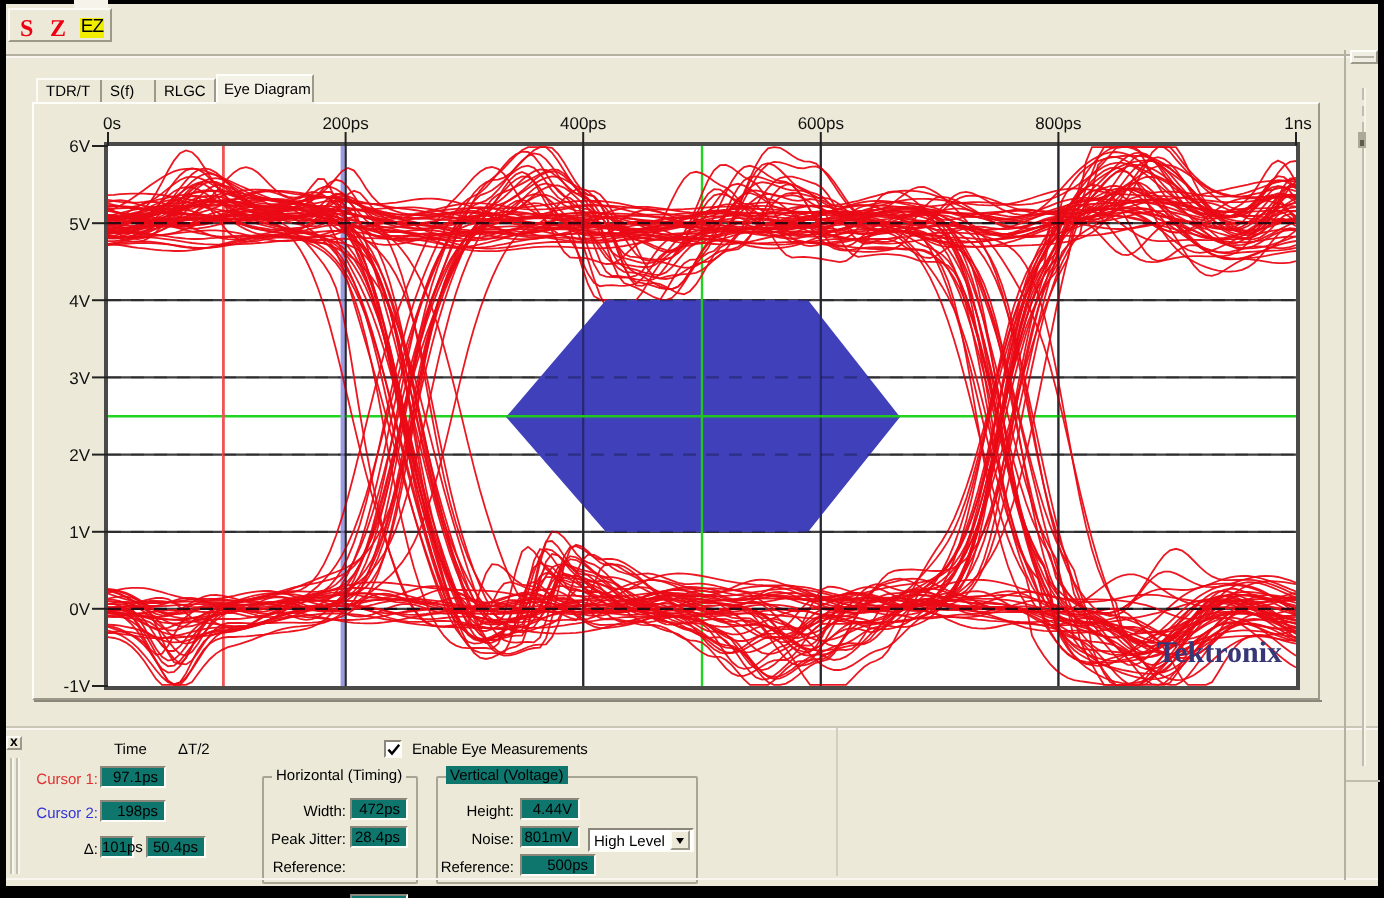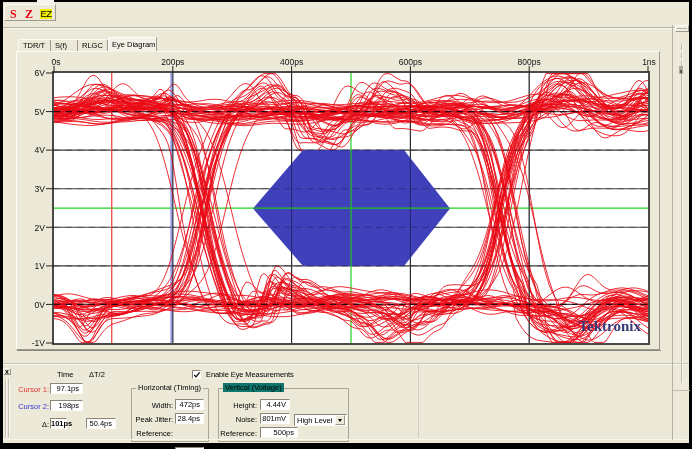--- a/index.html
+++ b/index.html
@@ -1,19 +1,19 @@
 <!DOCTYPE html>
 <html><head><meta charset="utf-8"><style>
 * { margin:0; padding:0; box-sizing:border-box; }
 html,body { width:692px; height:449px; background:#000; overflow:hidden;
   font-family:"Liberation Sans", sans-serif; }
 #win { position:absolute; left:3px; top:2px; width:686px; height:441px; background:#ece9d8; }
 .abs { position:absolute; }
 .txt { font-size:7.5px; color:#000; white-space:nowrap; }
-.field { position:absolute; height:11px; background:#ffffff;
+.field { position:absolute; height:11px; background:#0f766e;
   border-top:1px solid #8a877a; border-left:1px solid #8a877a;
   border-bottom:1px solid #fdfcf7; border-right:1px solid #fdfcf7;
   font-size:7.5px; color:#000; text-align:right; padding:0 3px 0 0; line-height:9px; }
 .grp { position:absolute; border:1px solid #a8a595; border-radius:1px; }
 .lab { position:absolute; font-size:7.5px; text-align:right; }
 </style></head>
 <body>
 <div id="win"></div>
 
 <div class="abs" style="left:37px;top:0;width:17px;height:4px;background:#f6f4ea"></div>
@@ -224,22 +224,22 @@
 <div class="abs" style="left:9px;top:379px;width:1px;height:58px;background:#f8f6ee"></div>
 
 <div class="abs txt" style="left:57px;top:370px;">Time</div>
 <div class="abs txt" style="left:89px;top:370px;">ΔT/2</div>
 
 <div class="lab" style="left:0px;top:385px;width:49px;color:#e03030;">Cursor 1:</div>
 <div class="field" style="left:50px;top:383px;width:33px;">97.1ps</div>
 <div class="lab" style="left:0px;top:402px;width:49px;color:#3434d6;">Cursor 2:</div>
 <div class="field" style="left:50px;top:400px;width:33px;">198ps</div>
 <div class="lab" style="left:0px;top:420px;width:49px;">Δ:</div>
-<div class="field" style="left:50px;top:418px;width:17px;font-weight:bold;">101ps</div>
-<div class="field" style="left:86px;top:418px;width:30px;">50.4ps</div>
+<div class="field" style="left:50px;top:418px;width:17px;">101ps</div>
+<div class="field" style="left:73px;top:418px;width:30px;">50.4ps</div>
 
 <div class="abs" style="left:192px;top:370px;width:9px;height:9px;background:#fff;
   border-top:1px solid #8a877a;border-left:1px solid #8a877a;
   border-bottom:1px solid #fdfcf7;border-right:1px solid #fdfcf7;"></div>
 <svg class="abs" style="left:193px;top:371px" width="8" height="8" viewBox="0 0 8 8">
     <path d="M1.2 3.8 L3 5.8 L6.6 1.4" fill="none" stroke="#000" stroke-width="1.2"></path>
   </svg>
 <div class="abs txt" style="left:206px;top:370px;letter-spacing:-0.1px;">Enable Eye Measurements</div>
 
 <div class="grp" style="left:131px;top:388px;width:78px;height:54px;"></div>

